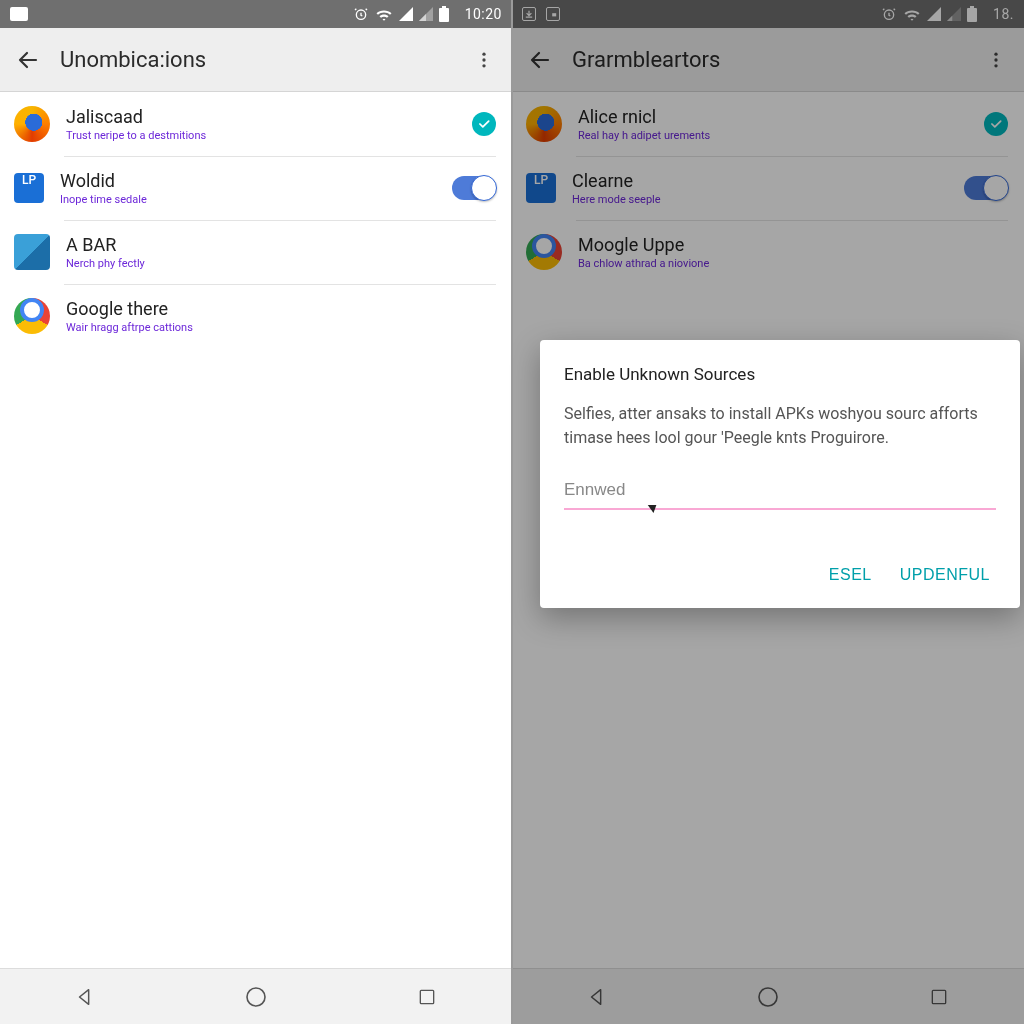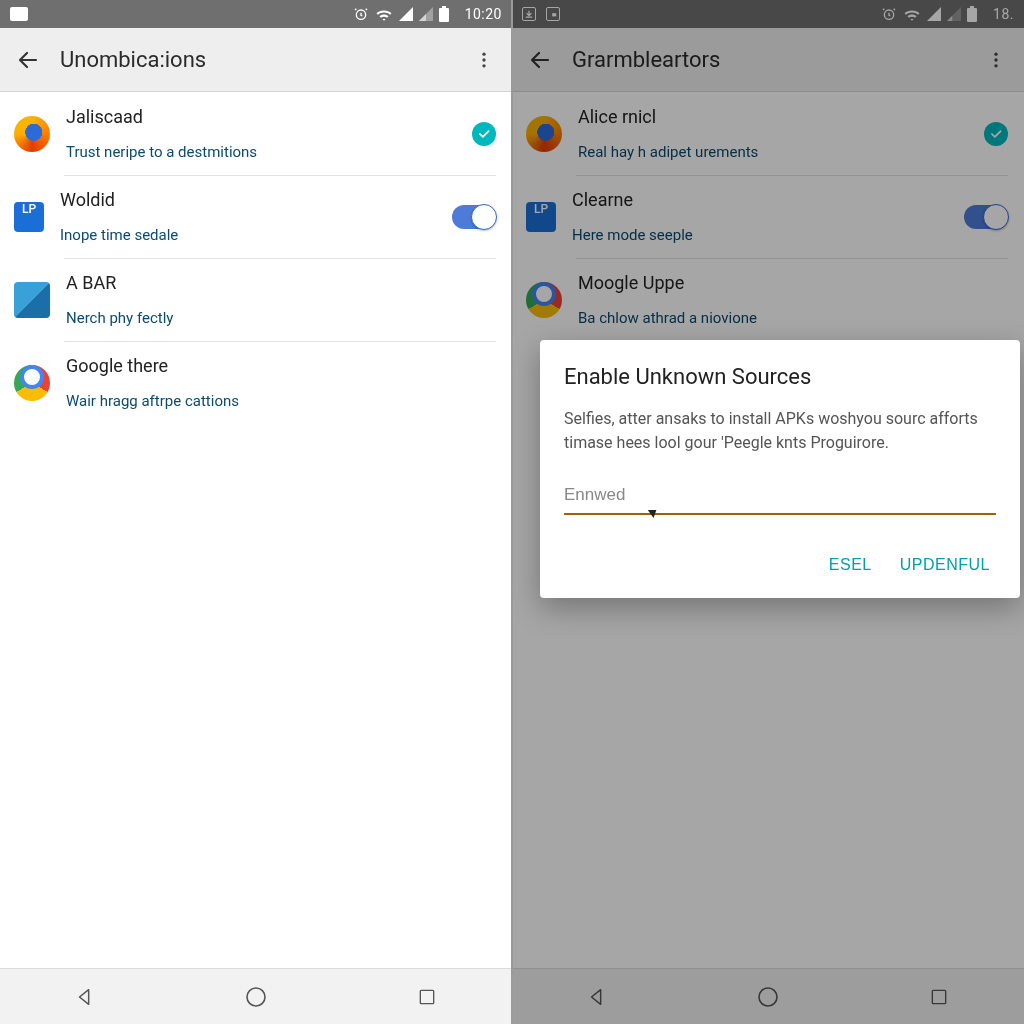--- a/index.html
+++ b/index.html
@@ -125,21 +125,21 @@
       background: #fff;
       border-radius: 50%;
       border: 4px solid #4285f4;
     }
     .app-icon.box3d {
       background: linear-gradient(135deg, #3aa0d8 50%, #1c6ea8 50%);
       border-radius: 4px;
     }
     .row .texts { flex: 1; min-width: 0; }
     .row .title-text { font-size: 18px; color: #222; }
-    .row .sub-text { font-size: 15px; color: #0c4a6e; margin-top: 16px; }
+    .row .sub-text { font-size: 11px; color: #6d28d9; margin-top: 2px; }
     .row .tail { flex-shrink: 0; margin-left: 8px; }
 
     .check-circle {
       width: 24px; height: 24px; border-radius: 50%;
       background: #00b7bd;
       display: flex; align-items: center; justify-content: center;
       color: #fff;
     }
     .switch {
       width: 44px; height: 24px; border-radius: 12px;
@@ -175,41 +175,41 @@
       position: absolute;
       left: 28px; right: 4px;
       top: 340px;
       background: #fff;
       border-radius: 4px;
       box-shadow: 0 10px 30px rgba(0,0,0,0.3);
       z-index: 10;
       padding: 24px 24px 14px 24px;
     }
     .dialog .dlg-title {
-      font-size: 22px;
+      font-size: 17px;
       color: #222;
       margin-bottom: 18px;
       font-weight: 400;
     }
     .dialog .dlg-body {
       font-size: 16px;
       color: #555;
       line-height: 1.5;
       margin-bottom: 26px;
     }
     .dialog .dlg-input {
       width: 100%;
       border: none;
-      border-bottom: 2px solid #a16207;
+      border-bottom: 2px solid #f9a8d4;
       font-size: 17px;
       color: #888;
       padding: 4px 0 8px 0;
       outline: none;
       background: transparent;
-      margin-bottom: 9px;
+      margin-bottom: 24px;
       position: relative;
     }
     .dlg-input-wrap { position: relative; margin-bottom: 22px; }
     .dlg-input-wrap::after {
       
       content: "";
       position: absolute;
       left: 86px; top: 26px;
       width: 0; height: 0;
       border-left: 7px solid #222;

